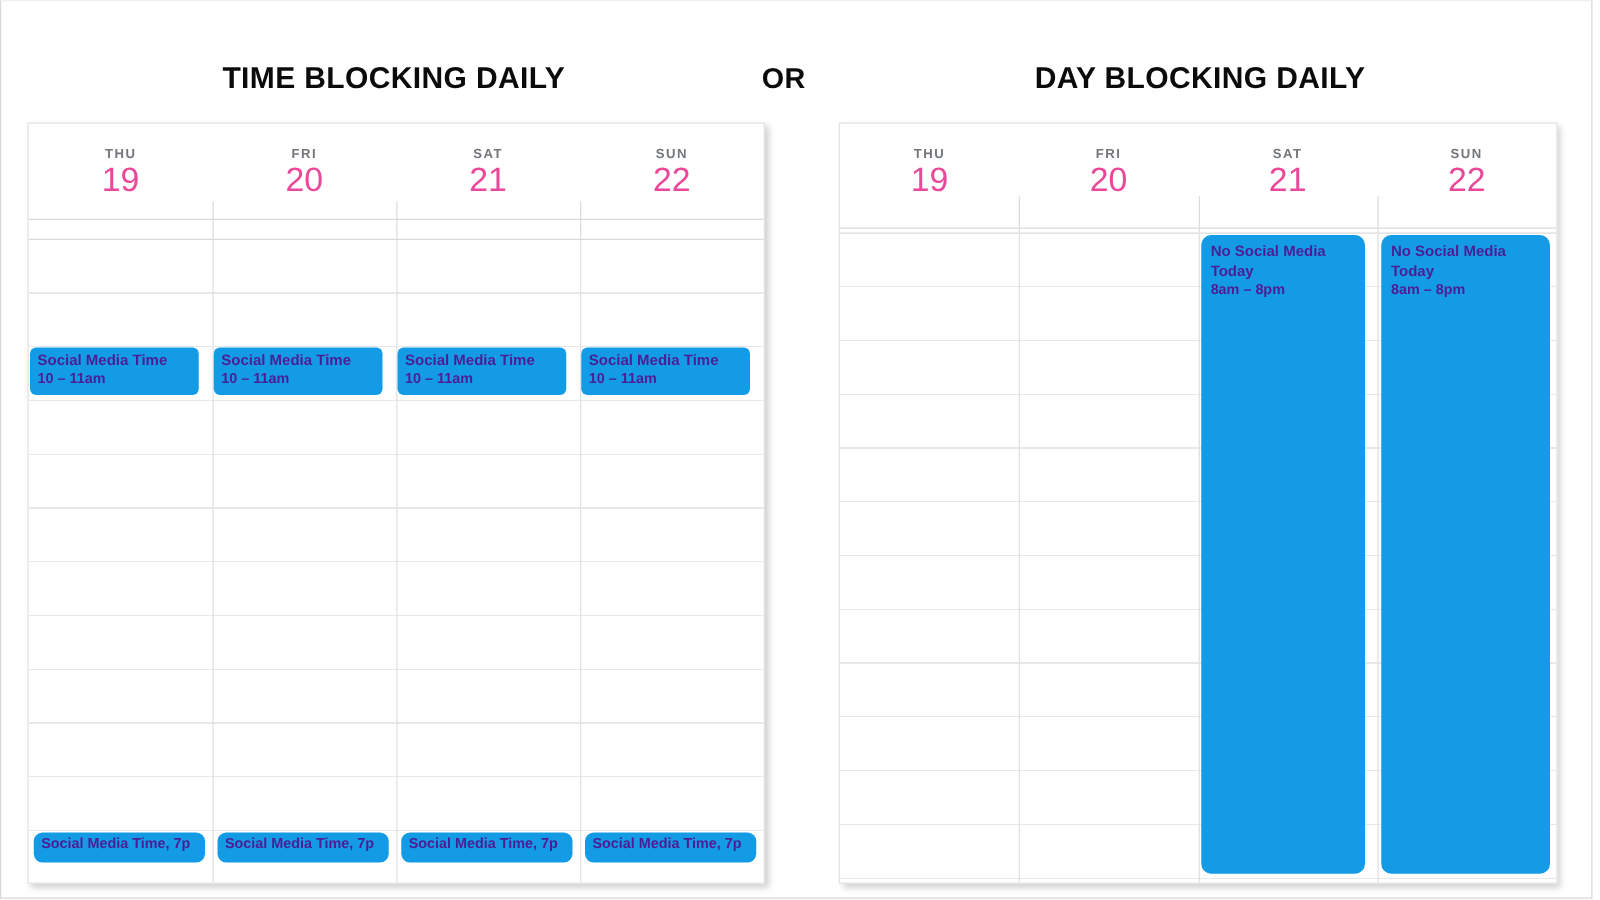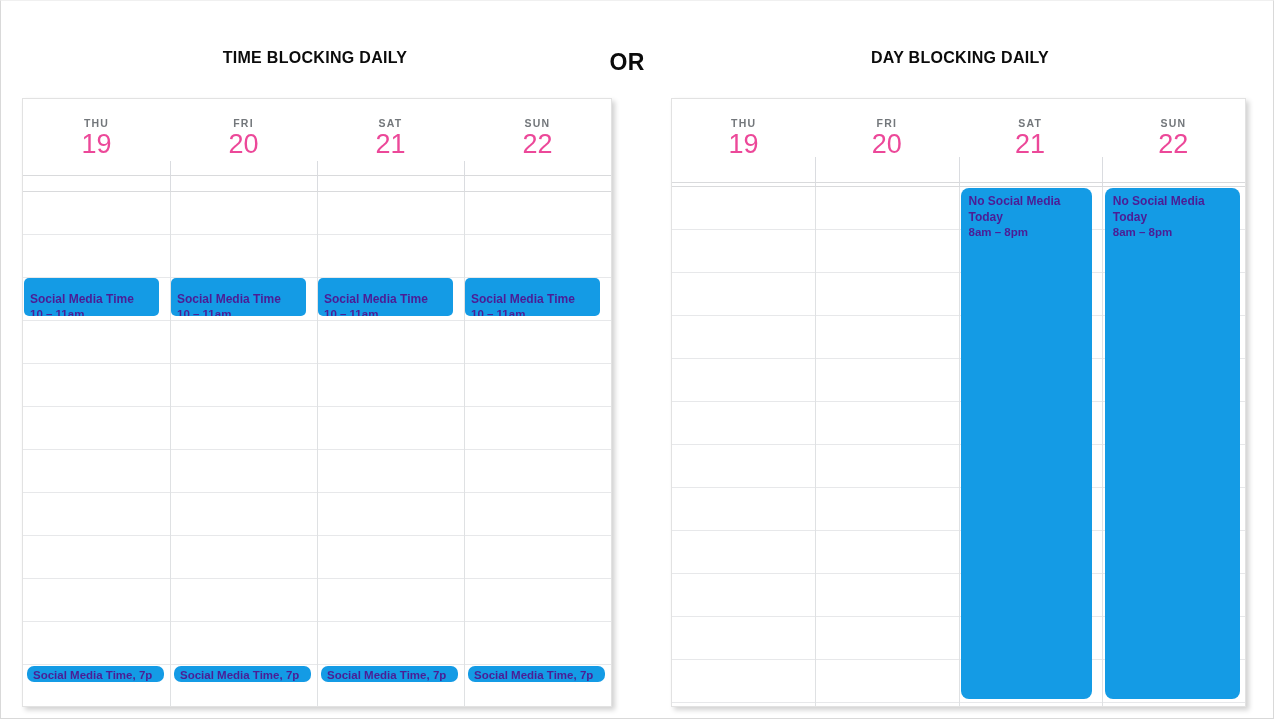--- a/index.html
+++ b/index.html
@@ -4,21 +4,21 @@
 <style>
   * { margin:0; padding:0; box-sizing:border-box; }
   html,body { width:1280px; height:720px; background:#ffffff; overflow:hidden;
               font-family:"Liberation Sans", sans-serif; position:relative; }
 
   .frame { position:absolute; left:0; top:0; width:1274px; height:719px;
            border:1px solid #d9d9d9; border-top-color:#f0f0f0; pointer-events:none; z-index:50; }
 
   
   .big-title { position:absolute; top:49px; transform:translateX(-50%);
-               font-size:16px; font-weight:700; letter-spacing:.3px; color:#0b0b0b; white-space:nowrap; }
+               font-size:24px; font-weight:700; letter-spacing:.3px; color:#0b0b0b; white-space:nowrap; }
   .t-left  { left:315px; }
   .t-or    { left:627px; font-size:23px; }
   .t-right { left:960px; }
 
   
   .panel { position:absolute; top:98px; background:#fff;
            border:1px solid #e2e2e2; box-shadow:3px 3px 5px rgba(0,0,0,0.18); }
   .panel-left  { left:22px;  width:590px; height:609px; }
   .panel-right { left:671px; width:575px; height:609px; }
 
@@ -41,26 +41,26 @@
                      transparent 0, transparent 42px, #e7e8ea 42px, #e7e8ea 43px); }
   .panel-left  .grid { top:93px; }
   .panel-right .grid { top:88px; }
   .vline { position:absolute; top:0; bottom:0; width:1px; background:#dfe1e3; }
 
   
   .event { position:absolute; background:var(--event-blue); color:#4c1d95; z-index:2; overflow:hidden; }
   .ev-title { font-size:12px; font-weight:700; line-height:16px; }
   .ev-time  { font-size:11.5px; font-weight:700; line-height:15px; }
 
-  .morning { top:86px; height:38px; border-radius:5px; padding:13px 6px 0;
+  .morning { top:86px; height:38px; border-radius:5px; padding:2px 6px 0;
              width:calc(25% - 12px); }
   .m0 { left:calc(0% + 1px); } .m1 { left:calc(25% + 1px); }
   .m2 { left:calc(50% + 1px); } .m3 { left:calc(75% + 1px); }
 
-  .pill { top:474px; height:16px; line-height:19px; border-radius:7px; padding:0 6px;
+  .pill { top:474px; height:24px; line-height:19px; border-radius:7px; padding:0 6px;
           width:calc(25% - 10px); font-size:11.5px; font-weight:700; white-space:nowrap; }
   .p0 { left:calc(0% + 4px); } .p1 { left:calc(25% + 4px); }
   .p2 { left:calc(50% + 4px); } .p3 { left:calc(75% + 4px); }
 
   .dayblock { top:1px; height:511px; border-radius:8px; padding:5px 8px;
               width:calc(25% - 12px); }
   .db-sat { left:calc(50% + 2px); }
   .db-sun { left:calc(75% + 3px); width:calc(25% - 8px); }
   .dayblock .ev-time { margin-top:0; }
 </style>

